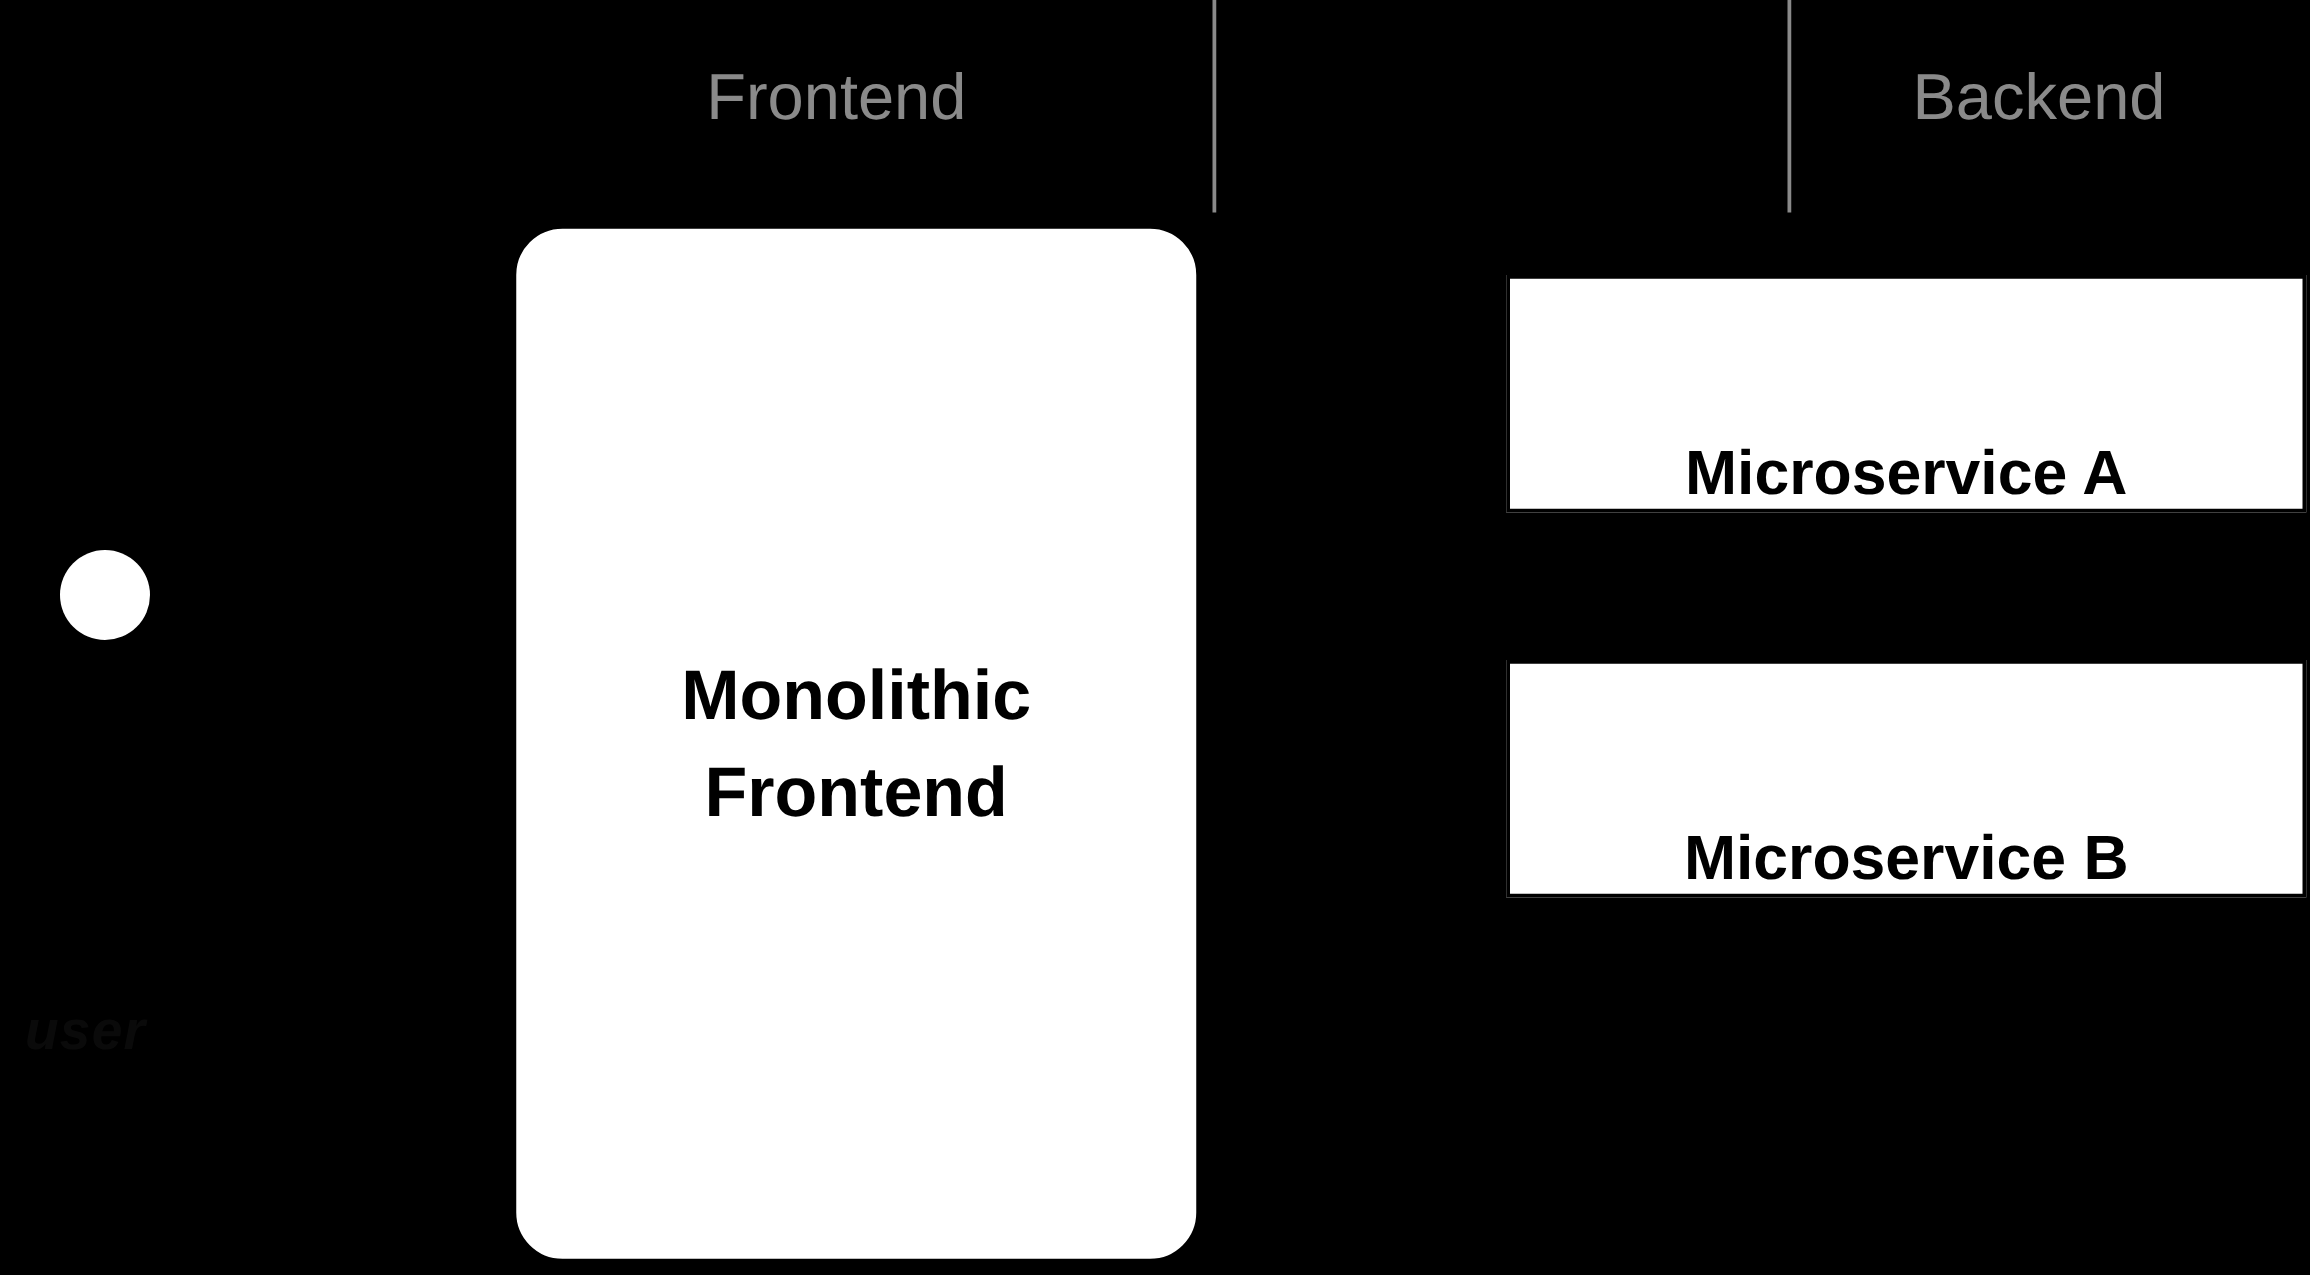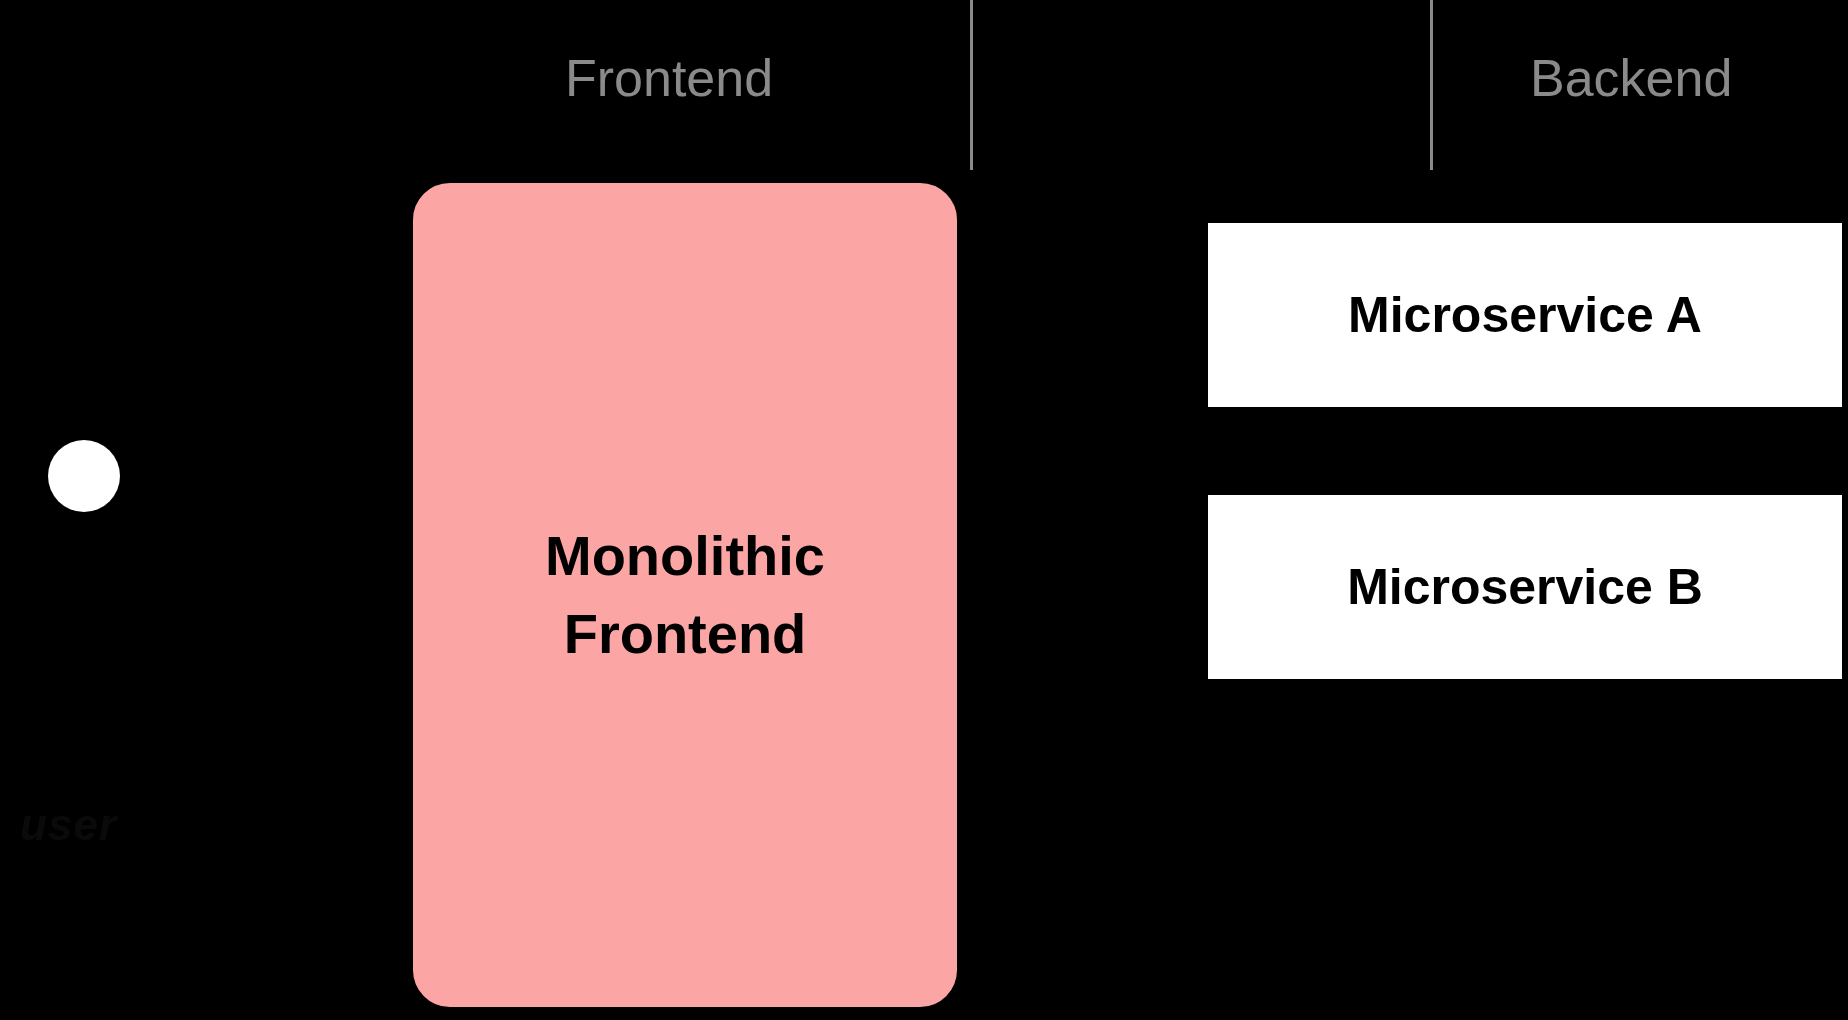--- a/index.html
+++ b/index.html
@@ -61,21 +61,21 @@
     letter-spacing: 1px;
     opacity: 0.25;
   }
   
   .mono-box {
     position: absolute;
     left: 410px;
     top: 180px;
     width: 550px;
     height: 830px;
-    background: #fca5a5;
+    background: #ffffff;
     border: 3px solid #000000;
     border-radius: 40px;
     box-sizing: border-box;
     display: flex;
     align-items: center;
     justify-content: center;
   }
   .mono-text {
     font-size: 56px;
     font-weight: 700;
@@ -86,21 +86,21 @@
   
   .ms-box {
     position: absolute;
     left: 1205px;
     width: 640px;
     height: 190px;
     background: #ffffff;
     border: 3px solid #000000;
     box-sizing: border-box;
     display: flex;
-    align-items: center;
+    align-items: flex-end;
     justify-content: center;
   }
   .ms-text {
     font-size: 50px;
     font-weight: 700;
     color: #000000;
   }
   
 </style>
 </head>
@@ -122,17 +122,17 @@
   <div class="mono-box">
     <div class="mono-text">
       <span>Monolithic</span><br>
       <span>Frontend</span>
     </div>
   </div>
 
   <div class="ms-box" style="top:220px;">
     <div class="ms-text">Microservice A</div>
   </div>
-  <div class="ms-box" style="top:492px;">
+  <div class="ms-box" style="top:528px;">
     <div class="ms-text">Microservice B</div>
   </div>
 
 </div>
 
 </body></html>

